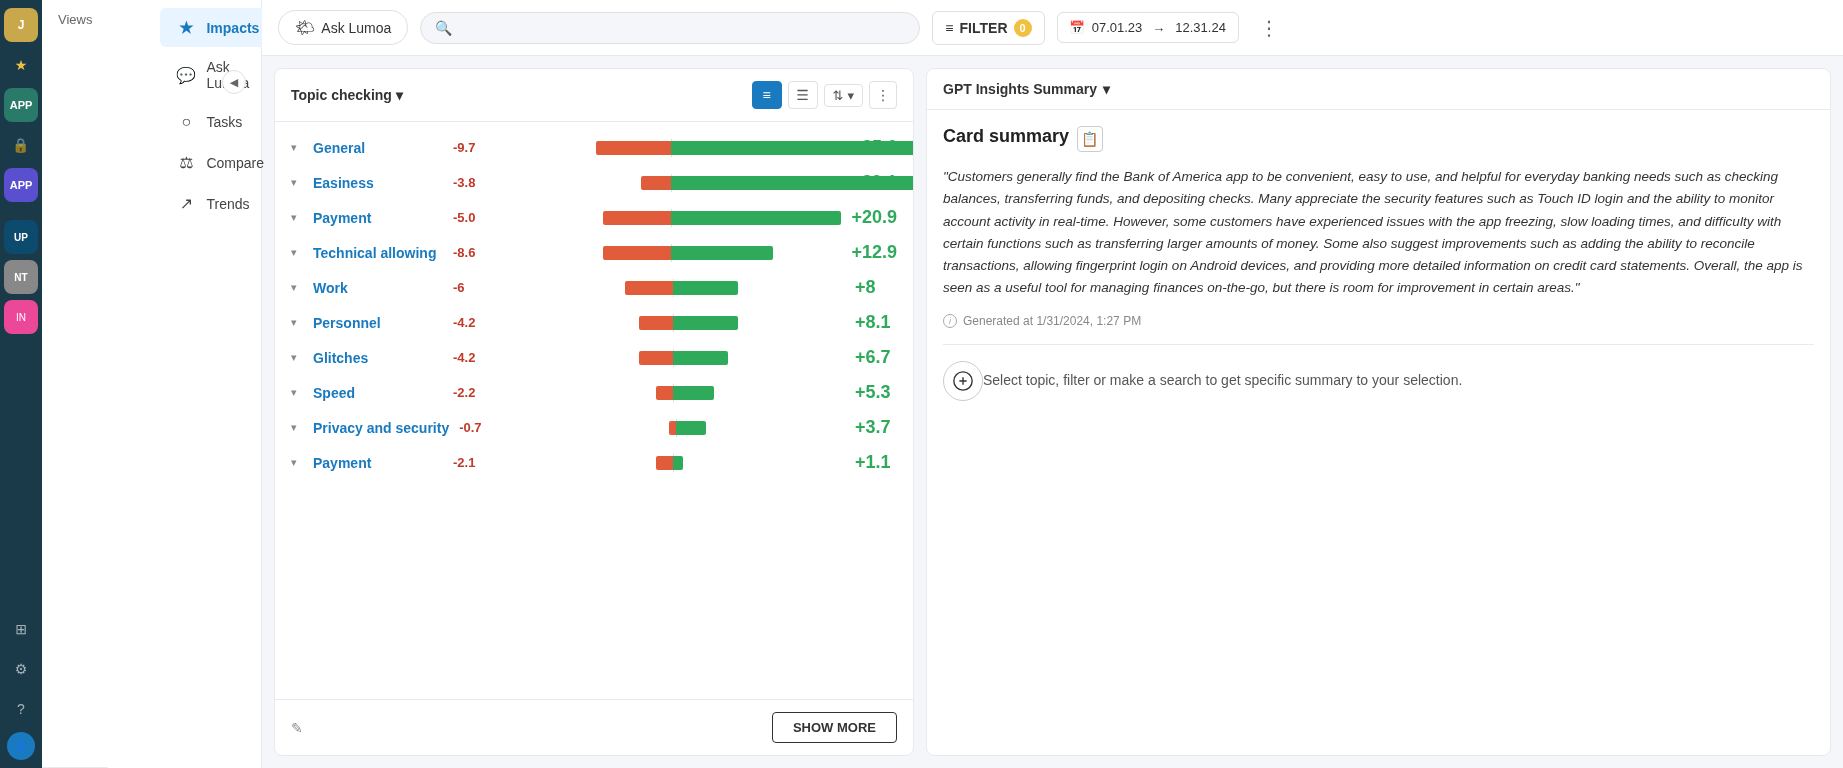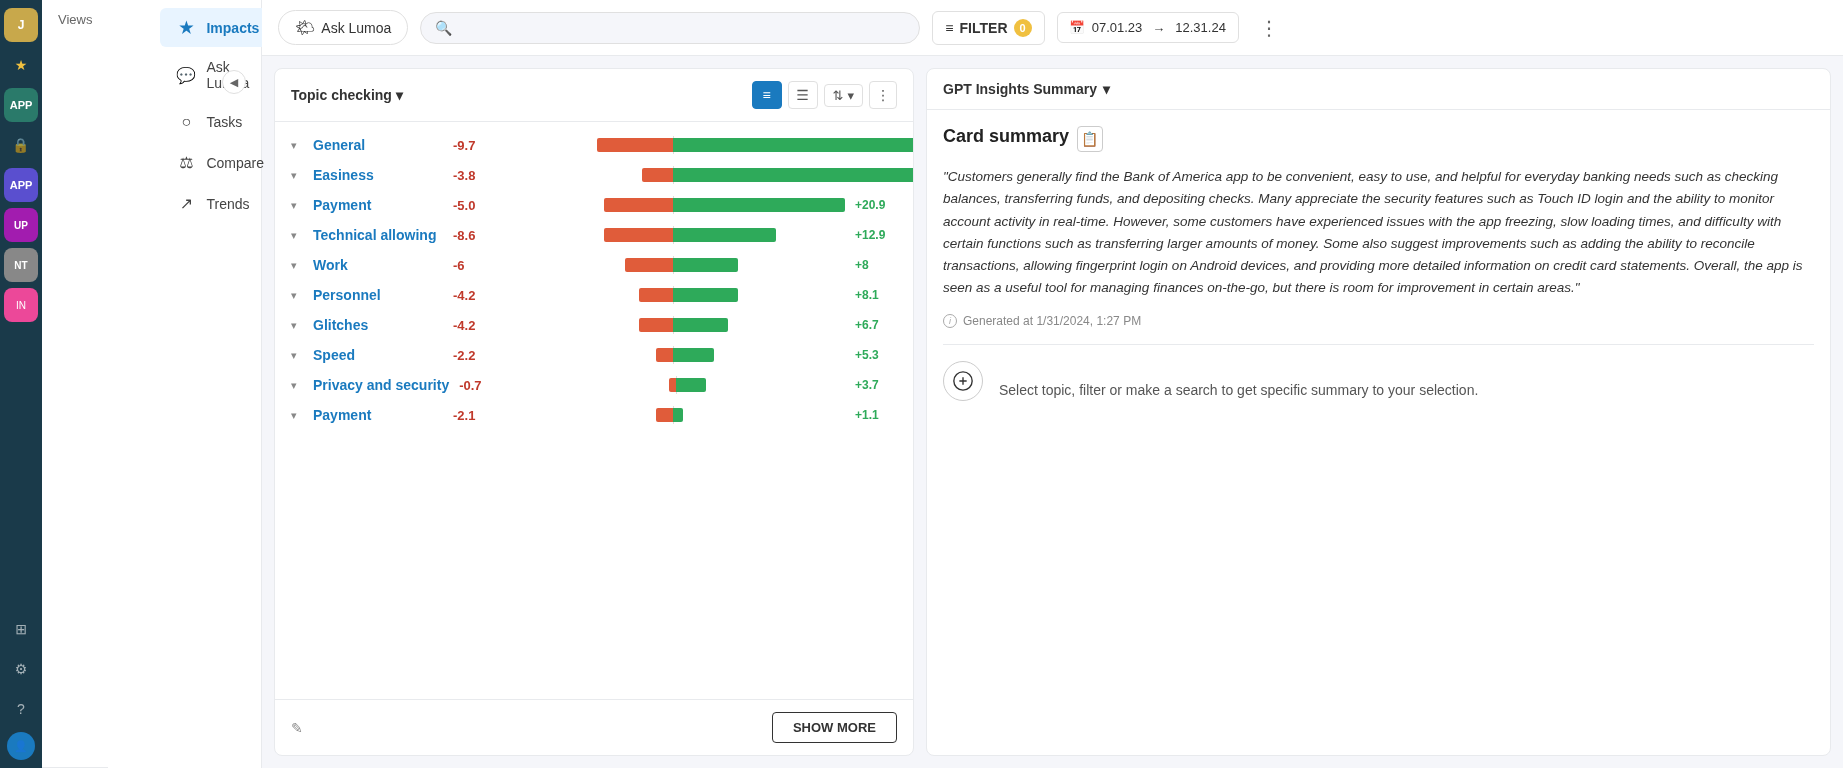--- a/index.html
+++ b/index.html
@@ -222,21 +222,21 @@
       left: 50%;
     }
     .bar-center {
       position: absolute;
       left: 50%;
       width: 1px;
       height: 18px;
       background: #ddd;
     }
     .pos-val {
-      font-size: 12px; color: #2eaa5a; font-weight: 600;
+      font-size: 18px; color: #2eaa5a; font-weight: 600;
       min-width: 42px; text-align: left;
     }
 
     
     .panel-footer {
       border-top: 1px solid #e8eaed;
       padding: 12px 16px;
       display: flex;
       align-items: center;
       justify-content: space-between;
@@ -292,21 +292,21 @@
       color: #333;
       font-style: italic;
     }
     .generated-note {
       display: flex; align-items: center; gap: 6px;
       margin-top: 14px;
       font-size: 12px; color: #888;
     }
     .divider { border: none; border-top: 1px solid #e8eaed; margin: 16px 0; }
     .gpt-suggest {
-      display: flex; align-items: flex-end; gap: 16px;
+      display: flex; align-items: center; gap: 0;
       color: #555; font-size: 14px; line-height: 1.5;
     }
     .gpt-logo {
       width: 40px; height: 40px;
       border: 1.5px solid #ccc;
       border-radius: 50%;
       display: flex; align-items: center; justify-content: center;
       font-size: 18px; flex-shrink: 0;
       color: #333;
     }
@@ -317,21 +317,21 @@
   </style>
 </head>
 <body>
 
 <div class="sidebar-icons">
   <div class="sidebar-icon-item gold" style="font-size:12px; font-weight:bold;">J</div>
   <div class="sidebar-icon-item star">★</div>
   <div class="sidebar-icon-item" style="font-size:11px; background:#2a7a6a; color:#fff; font-weight:bold;">APP</div>
   <div class="sidebar-icon-item">🔒</div>
   <div class="sidebar-icon-item" style="font-size:11px; background:#5a4fcf; color:#fff; font-weight:bold;">APP</div>
-  <div class="sidebar-icon-item" style="font-size:10px; background:#a21caf; color:#fff; font-weight:bold;">UP</div>
+  <div class="sidebar-icon-item" style="font-size:10px; background:#0c4a6e; color:#fff; font-weight:bold;margin-top:12px;">UP</div>
   <div class="sidebar-icon-item" style="font-size:10px; background:#888; color:#fff; font-weight:bold;">NT</div>
   <div class="sidebar-icon-item" style="font-size:10px; background:#ec4899; color:#fff; font-weight:normal;">IN</div>
   <div style="margin-top:auto;"></div>
   <div class="sidebar-icon-item">⊞</div>
   <div class="sidebar-icon-item">⚙</div>
   <div class="sidebar-icon-item">?</div>
   <div class="sidebar-icon-item" style="font-size:11px; background:#1a7abf; color:#fff; border-radius:50%; width:28px; height:28px;">👤</div>
 </div>
 
 <div class="left-nav">

